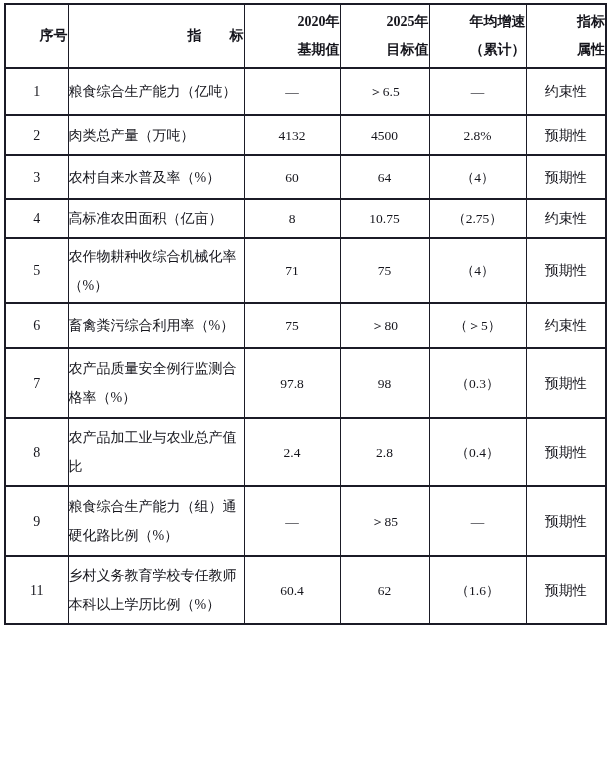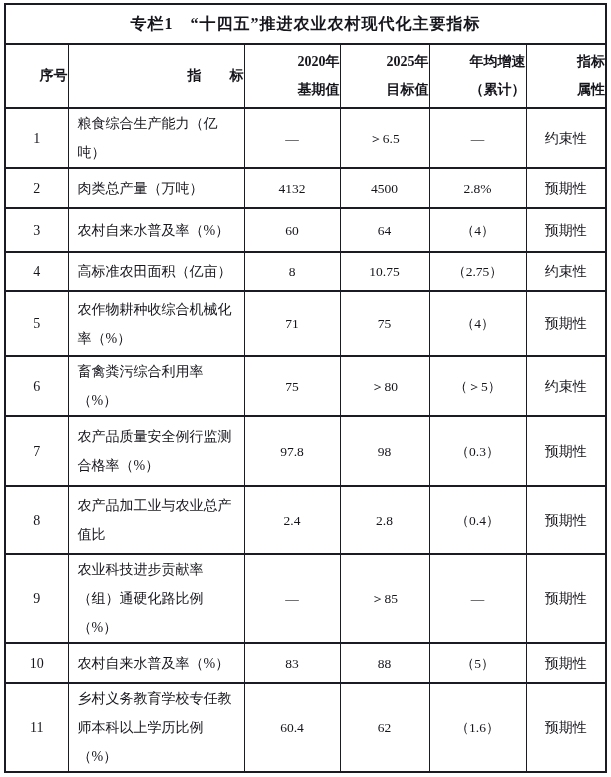--- a/index.html
+++ b/index.html
@@ -50,21 +50,20 @@
     text-align: right;
     line-height: 28px;
   }
   tbody td {
     font-size: 14px;
     text-align: center;
     line-height: 29px;
   }
   tbody td.cell-indicator {
     text-align: left;
-    padding-left: 9px;
     padding-right: 3px;
     word-break: break-all;
   }
   tbody td.cell-base, tbody td.cell-target, tbody td.cell-growth {
     font-size: 13.5px;
   }
 </style>
 </head>
 <body>
 
@@ -72,23 +71,20 @@
   <table class="indicators">
     <colgroup>
       <col style="width:63px">
       <col style="width:176px">
       <col style="width:96px">
       <col style="width:89px">
       <col style="width:97px">
       <col style="width:80px">
     </colgroup>
     <thead>
-      <tr class="title-row">
-        <th colspan="6">专栏1　“十四五”推进农业农村现代化主要指标</th>
-      </tr>
       <tr class="header-row" id="header-row">
 
       <th>
             <div>序号</div>
           </th>
           <th>
             <div>指　　标</div>
           </th>
           <th>
             <div>2020年</div>
@@ -169,32 +165,24 @@
         <tr style="height: 68px;">
           <td class="cell-no">8</td>
           <td class="cell-indicator">农产品加工业与农业总产值比</td>
           <td class="cell-base">2.4</td>
           <td class="cell-target">2.8</td>
           <td class="cell-growth">（0.4）</td>
           <td class="cell-attribute">预期性</td>
         </tr>
         <tr style="height: 70px;">
           <td class="cell-no">9</td>
-          <td class="cell-indicator">农业科技进步贡献率（组）通硬化路比例（%）</td>
+          <td class="cell-indicator">粮食综合生产能力（组）通硬化路比例（%）</td>
           <td class="cell-base">—</td>
           <td class="cell-target">＞85</td>
           <td class="cell-growth">—</td>
-          <td class="cell-attribute">预期性</td>
-        </tr>
-        <tr style="height: 40px;">
-          <td class="cell-no">10</td>
-          <td class="cell-indicator">农村自来水普及率（%）</td>
-          <td class="cell-base">83</td>
-          <td class="cell-target">88</td>
-          <td class="cell-growth">（5）</td>
           <td class="cell-attribute">预期性</td>
         </tr>
         <tr style="height: 68px;">
           <td class="cell-no">11</td>
           <td class="cell-indicator">乡村义务教育学校专任教师本科以上学历比例（%）</td>
           <td class="cell-base">60.4</td>
           <td class="cell-target">62</td>
           <td class="cell-growth">（1.6）</td>
           <td class="cell-attribute">预期性</td>
         </tr>

